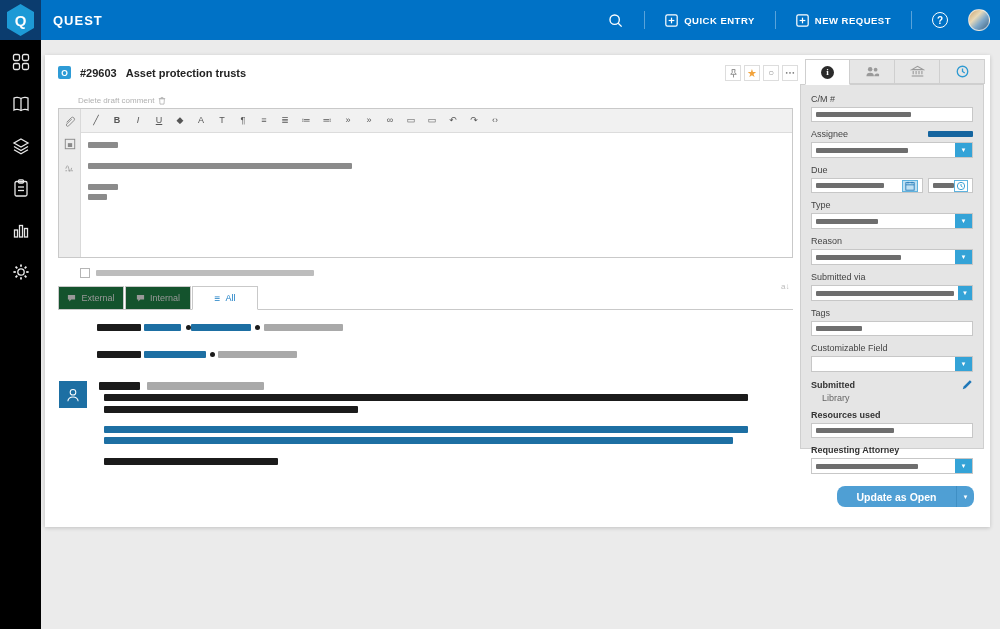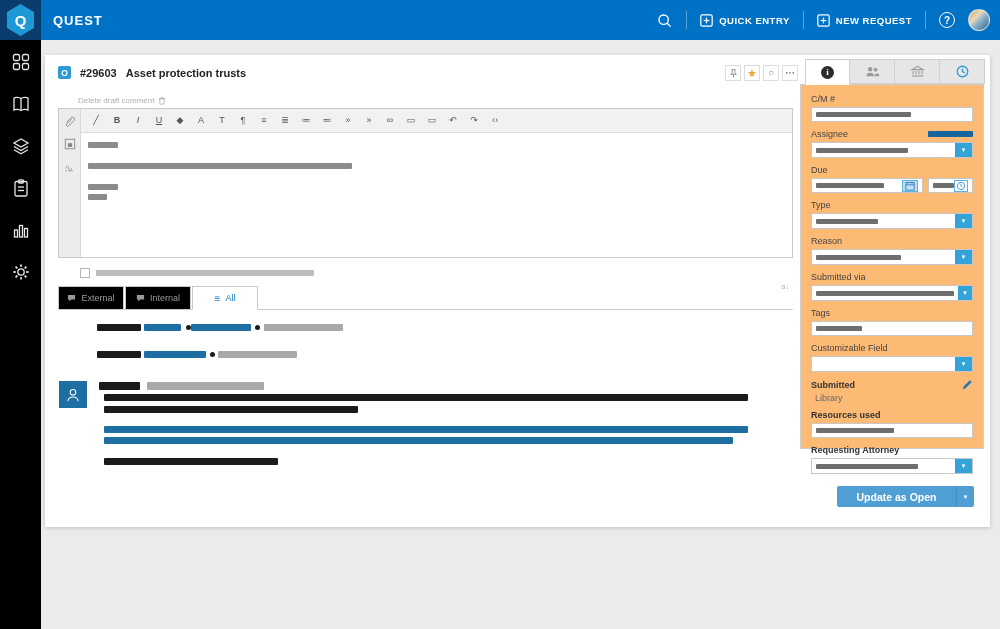--- a/index.html
+++ b/index.html
@@ -6,21 +6,21 @@
   html,body { background:#ebebeb; }
   body { font-family:"Liberation Sans", sans-serif; }
   .screen { position:relative; width:1000px; height:629px; background:#ebebeb; overflow:hidden; }
 
   
   .topbar { position:absolute; left:0; top:0; width:1000px; height:40px; background:#0072c6; display:flex; align-items:center; z-index:10; }
   .logo-box { width:41px; height:40px; background:#0b3c6e; display:flex; align-items:center; justify-content:center; }
   .hexagon { width:30px; height:32px; background:#1d9ad6; clip-path:polygon(50% 0,95% 25%,95% 75%,50% 100%,5% 75%,5% 25%); display:flex; align-items:center; justify-content:center; }
   .hexagon span { color:#fff; font-weight:bold; font-size:15px; }
   .brand { color:#fff; font-weight:bold; font-size:13px; letter-spacing:1px; margin-left:12px; }
-  .topbar-right { margin-left:auto; display:flex; align-items:center; gap:13px; padding-right:10px; }
+  .topbar-right { margin-left:auto; display:flex; align-items:center; gap:20px; padding-right:10px; }
   .tb-divider { width:1px; height:18px; background:rgba(255,255,255,.35); }
   .tb-btn { display:flex; align-items:center; gap:6px; color:#fff; font-size:9.5px; font-weight:bold; letter-spacing:.5px; cursor:pointer; }
   .help-circle { width:16px; height:16px; border:1.4px solid #fff; border-radius:50%; color:#fff; font-size:10px; font-weight:bold; display:flex; align-items:center; justify-content:center; }
   .avatar-photo { width:22px; height:22px; border-radius:50%; background:linear-gradient(135deg,#c9a06a 0%,#e8d9b8 35%,#7fa8c9 60%,#3e627f 100%); border:1px solid rgba(255,255,255,.6); }
 
   
   .sidebar { position:absolute; left:0; top:40px; width:41px; height:589px; background:#000; display:flex; flex-direction:column; align-items:center; padding-top:12px; gap:22px; z-index:9; }
   .side-item { width:24px; height:20px; display:flex; align-items:center; justify-content:center; cursor:pointer; }
 
   
@@ -51,60 +51,60 @@
   .ed-content { position:relative; flex:1; background:#fff; }
   .ed-bar { position:absolute; height:6px; background:#8b8b8b; border-radius:1px; }
 
   
   .cb-row { position:absolute; left:35px; top:213px; display:flex; align-items:center; gap:6px; }
   .checkbox { width:10px; height:10px; border:1px solid #b5b5b5; background:#fff; cursor:pointer; }
   .cb-bar { width:218px; height:6px; background:#bdbdbd; border-radius:1px; }
 
   
   .ctabs { position:absolute; left:13px; top:231px; width:735px; height:24px; border-bottom:1px solid #c9c9c9; display:flex; align-items:flex-end; }
-  .ctab { width:66px; height:23px; border:1px solid #c9c9c9; border-bottom:none; background:#000000; display:flex; align-items:center; justify-content:center; gap:5px; font-size:9px; color:#999; cursor:pointer; margin-right:1px; }
+  .ctab { width:66px; height:23px; border:1px solid #c9c9c9; border-bottom:none; background:#14532d; display:flex; align-items:center; justify-content:center; gap:5px; font-size:9px; color:#999; cursor:pointer; margin-right:1px; }
   .ctab.active { background:#fff; color:#1a7dc4; height:24px; margin-bottom:-1px; border-bottom:1px solid #fff; }
   .ctab.active .all-glyph { color:#1a7dc4; font-size:10px; }
   .sort-btn { position:absolute; left:723px; top:-4px; font-size:8px; color:#bbb; cursor:pointer; }
 
   
   .bar { position:absolute; height:7px; border-radius:1px; }
   .bar.black { background:#1b1b1b; }
   .bar.blue { background:#1d6fa3; }
   .bar.gray { background:#a9a9a9; }
   .dot { position:absolute; width:5px; height:5px; border-radius:50%; background:#1b1b1b; }
 
   .cavatar { position:absolute; left:14px; top:326px; width:28px; height:27px; background:#1d6fa3; display:flex; align-items:center; justify-content:center; }
 
   
   .ptabs { position:absolute; left:760px; top:4px; display:flex; z-index:3; }
   .ptab { width:45px; height:25px; background:#e6e6e6; border:1px solid #cfcfcf; border-left:none; display:flex; align-items:center; justify-content:center; cursor:pointer; }
   .ptab:first-child { border-left:1px solid #cfcfcf; }
   .ptab.active { background:#fff; height:26px; border-bottom:1px solid #fff; }
   .info-dot { width:13px; height:13px; border-radius:50%; background:#2b2b2b; color:#fff; font-size:9px; font-weight:bold; font-family:"Liberation Serif", serif; display:flex; align-items:center; justify-content:center; }
 
-  .panel { position:absolute; left:755px; top:29px; width:184px; height:365px; border:1px solid #cfcfcf; background:#fdba74; padding:2px 10px 0 10px; z-index:2; }
+  .panel { position:absolute; left:755px; top:29px; width:184px; height:365px; border:1px solid #cfcfcf; background:#e5e5e5; padding:2px 10px 0 10px; z-index:2; }
   .f-label { font-size:9px; color:#444; margin:7px 0 3px; display:flex; align-items:center; justify-content:space-between; }
   .f-label.bold { font-weight:bold; color:#333; }
   .tinput { height:15px; border:1px solid #c7c7c7; background:#fff; display:flex; align-items:center; padding:0 4px; }
   .redact { height:5px; background:#6e6e6e; border-radius:1px; }
   .selectbox { height:16px; border:1px solid #c7c7c7; background:#fff; display:flex; align-items:center; cursor:pointer; }
   .selectbox .inner { flex:1; display:flex; align-items:center; padding:0 4px; }
   .caret-btn { width:17px; height:100%; background:#34a3d7; color:#fff; font-size:6px; display:flex; align-items:center; justify-content:center; }
   .due-row { display:flex; gap:5px; }
   .due-date { width:113px; }
   .due-time { width:45px; }
   .mini-btn { width:16px; height:12px; display:flex; align-items:center; justify-content:center; margin-left:auto; cursor:pointer; }
   .cal-btn { background:#bfe0f2; border:1px solid #5fb3df; }
   .clk-btn { background:#fff; border:1px solid #5fb3df; }
   .assign-link-bar { width:45px; height:6px; background:#15659f; border-radius:1px; cursor:pointer; }
-  .ws-value { font-size:9px; color:#666; margin:2px 4px 1px; }
-
-  
-  .update-btn { position:absolute; left:792px; top:431px; width:137px; height:21px; display:flex; border-radius:2px; overflow:hidden; cursor:pointer; }
+  .ws-value { font-size:9px; color:#666; margin:2px 11px 1px; }
+
+  
+  .update-btn { position:absolute; left:792px; top:431px; width:137px; height:21px; display:flex; border-radius:8px; overflow:hidden; cursor:pointer; }
   .upd-main { width:119px; background:#4f9fd4; color:#fff; font-size:10.5px; font-weight:bold; display:flex; align-items:center; justify-content:center; }
   .upd-caret { width:18px; background:#4f9fd4; border-left:1px solid #3f8fc4; color:#fff; font-size:6px; display:flex; align-items:center; justify-content:center; }
 
   svg { display:block; }
 </style>
 </head>
 <body>
 
 <div class="screen">
 

